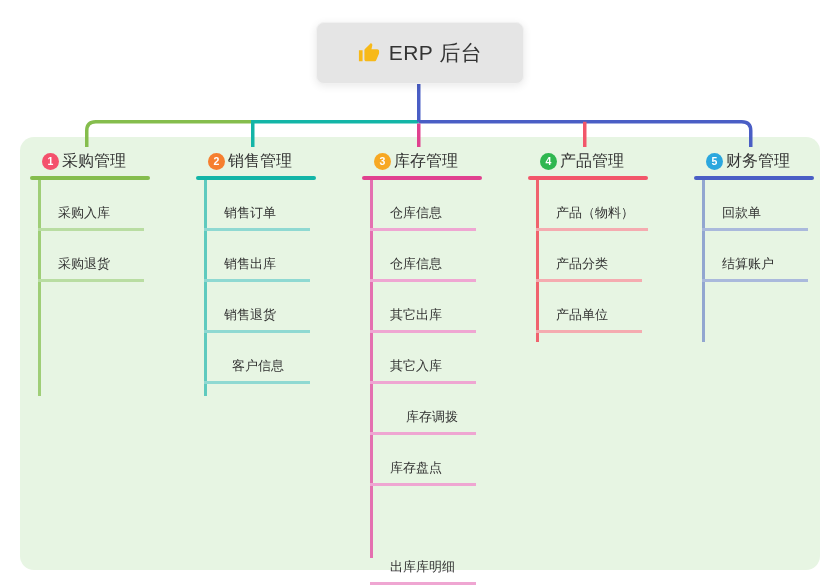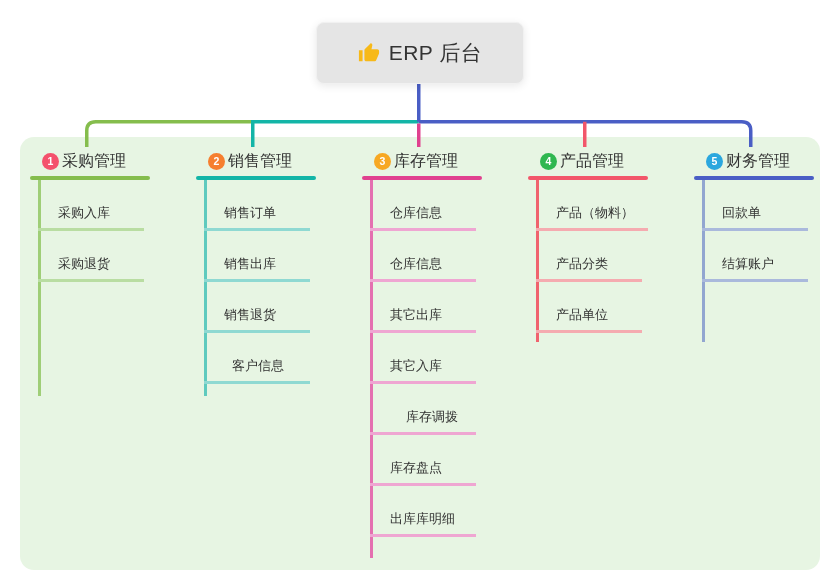--- a/index.html
+++ b/index.html
@@ -120,21 +120,21 @@
           </div>
           <div class="child" style="border-bottom-color: rgb(239, 166, 210);">
             <span class="child-label">其它入库</span>
           </div>
           <div class="child" style="border-bottom-color: rgb(239, 166, 210); padding-left: 16px;">
             <span class="child-label">库存调拨</span>
           </div>
           <div class="child" style="border-bottom-color: rgb(239, 166, 210);">
             <span class="child-label">库存盘点</span>
           </div>
-          <div class="child" style="border-bottom-color: rgb(239, 166, 210);">
+          <div class="child" style="border-bottom-color: rgb(239, 166, 210); margin-top: 48px;">
             <span class="child-label">出库库明细</span>
           </div>
         </div>
       </div>
       <div class="branch" style="left: 528px;">
         <div class="branch-header">
           <span class="badge" style="background: rgb(47, 183, 80);">4</span>
           <span class="branch-title">产品管理</span>
         </div>
         <div class="branch-underline" style="background: rgb(242, 86, 106);"></div>

